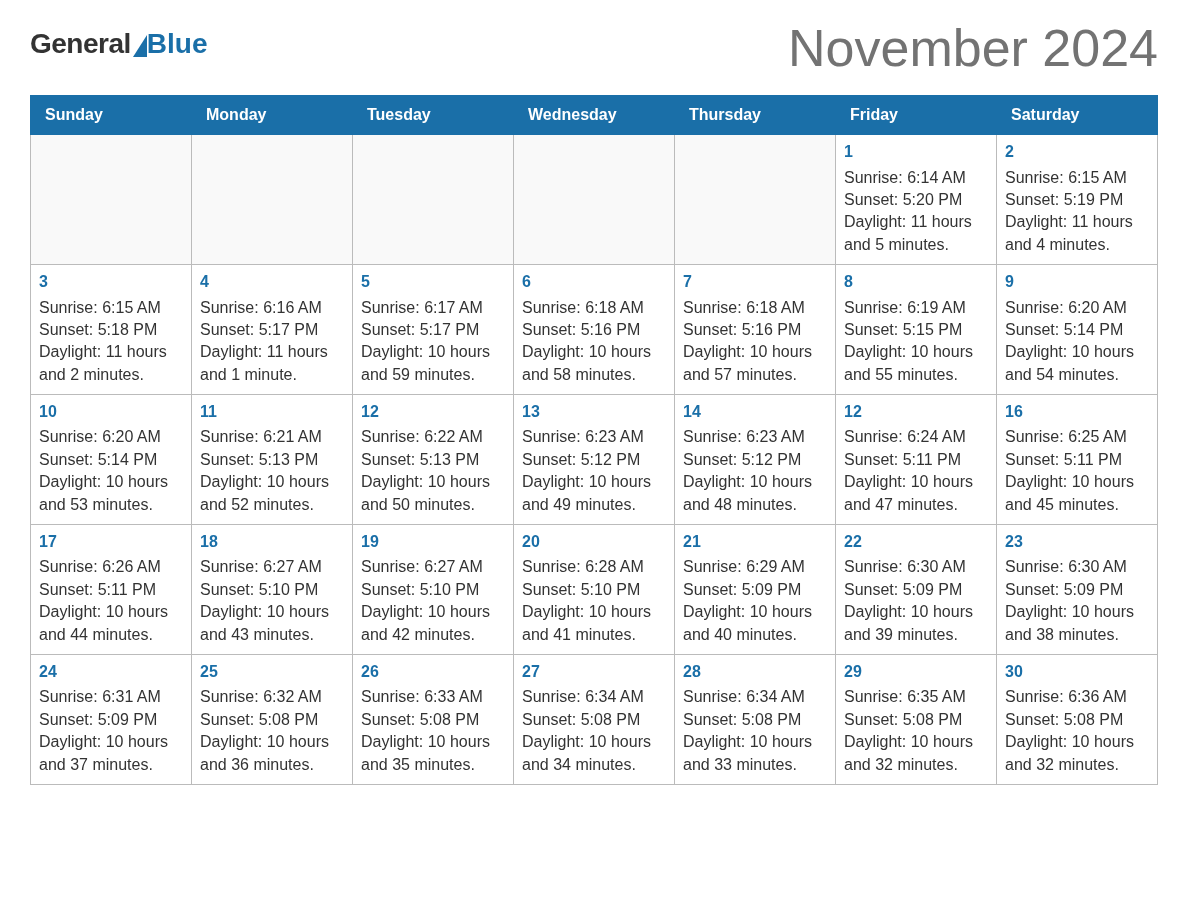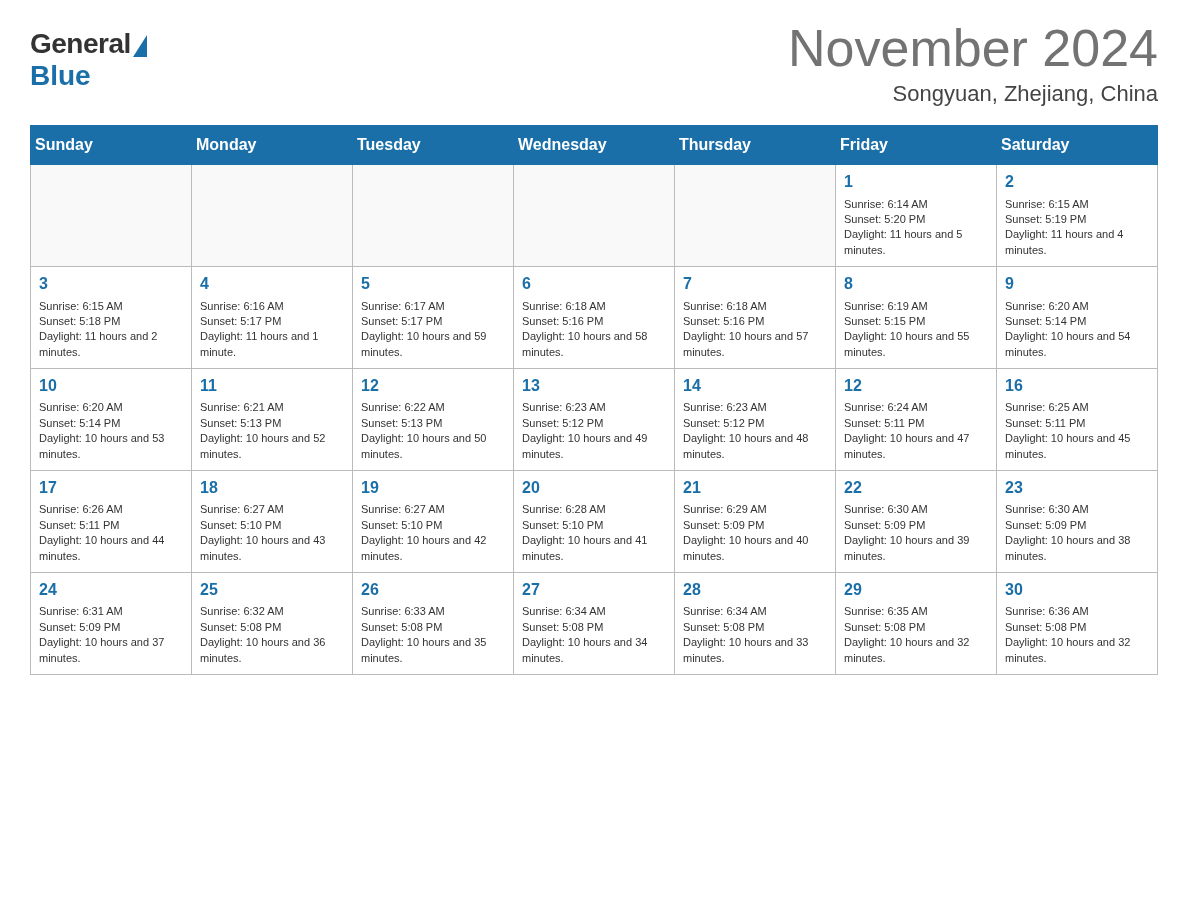--- a/index.html
+++ b/index.html
@@ -11,21 +11,21 @@
       min-height: 918px;
     }
     .header-area {
       display: flex;
       justify-content: space-between;
       align-items: flex-start;
       margin-bottom: 18px;
     }
     .logo {
       display: flex;
-      flex-direction: column;
+      flex-direction: row;
       align-items: flex-start;
       padding-top: 8px;
     }
     .logo-top {
       display: flex;
       align-items: center;
     }
     .logo-general {
       font-size: 28px;
       font-weight: bold;
@@ -63,21 +63,21 @@
     .calendar {
       width: 100%;
       border-collapse: collapse;
       border: 1px solid #999;
     }
     .calendar thead tr th {
       background-color: #1a6fa8;
       color: #fff;
       font-size: 16px;
       font-weight: bold;
-      padding: 10px 4px;
+      padding: 10px 14px;
       text-align: left;
       border: 1px solid #1a6fa8;
     }
     .calendar tbody tr td {
       vertical-align: top;
       padding: 6px 8px 8px 8px;
       border: 1px solid #bbb;
       width: calc(100% / 7);
       min-height: 110px;
       font-size: 13px;
@@ -85,21 +85,21 @@
       line-height: 1.4;
     }
     .day-number {
       font-size: 16px;
       color: #1a6fa8;
       font-weight: bold;
       display: block;
       margin-bottom: 3px;
     }
     .day-info {
-      font-size: 11px;
+      font-size: 16px;
       color: #333;
     }
     .empty-cell {
       background: #f9f9f9;
     }
     .calendar tbody tr:last-child td {
       border-bottom: 1px solid #bbb;
       margin-left: 24px;
     }
   </style>
@@ -109,21 +109,20 @@
 <div class="header-area">
   <div class="logo">
     <div class="logo-top">
       <span class="logo-general">General</span>
       <div class="logo-triangle"></div>
     </div>
     <span class="logo-blue">Blue</span>
   </div>
   <div class="title-area">
     <div class="month-title">November 2024</div>
-    <div class="subtitle">Songyuan, Zhejiang, China</div>
   </div>
 </div>
 
 <table class="calendar">
   <thead>
     <tr>
     <th>Sunday</th>
         <th>Monday</th>
         <th>Tuesday</th>
         <th>Wednesday</th>

